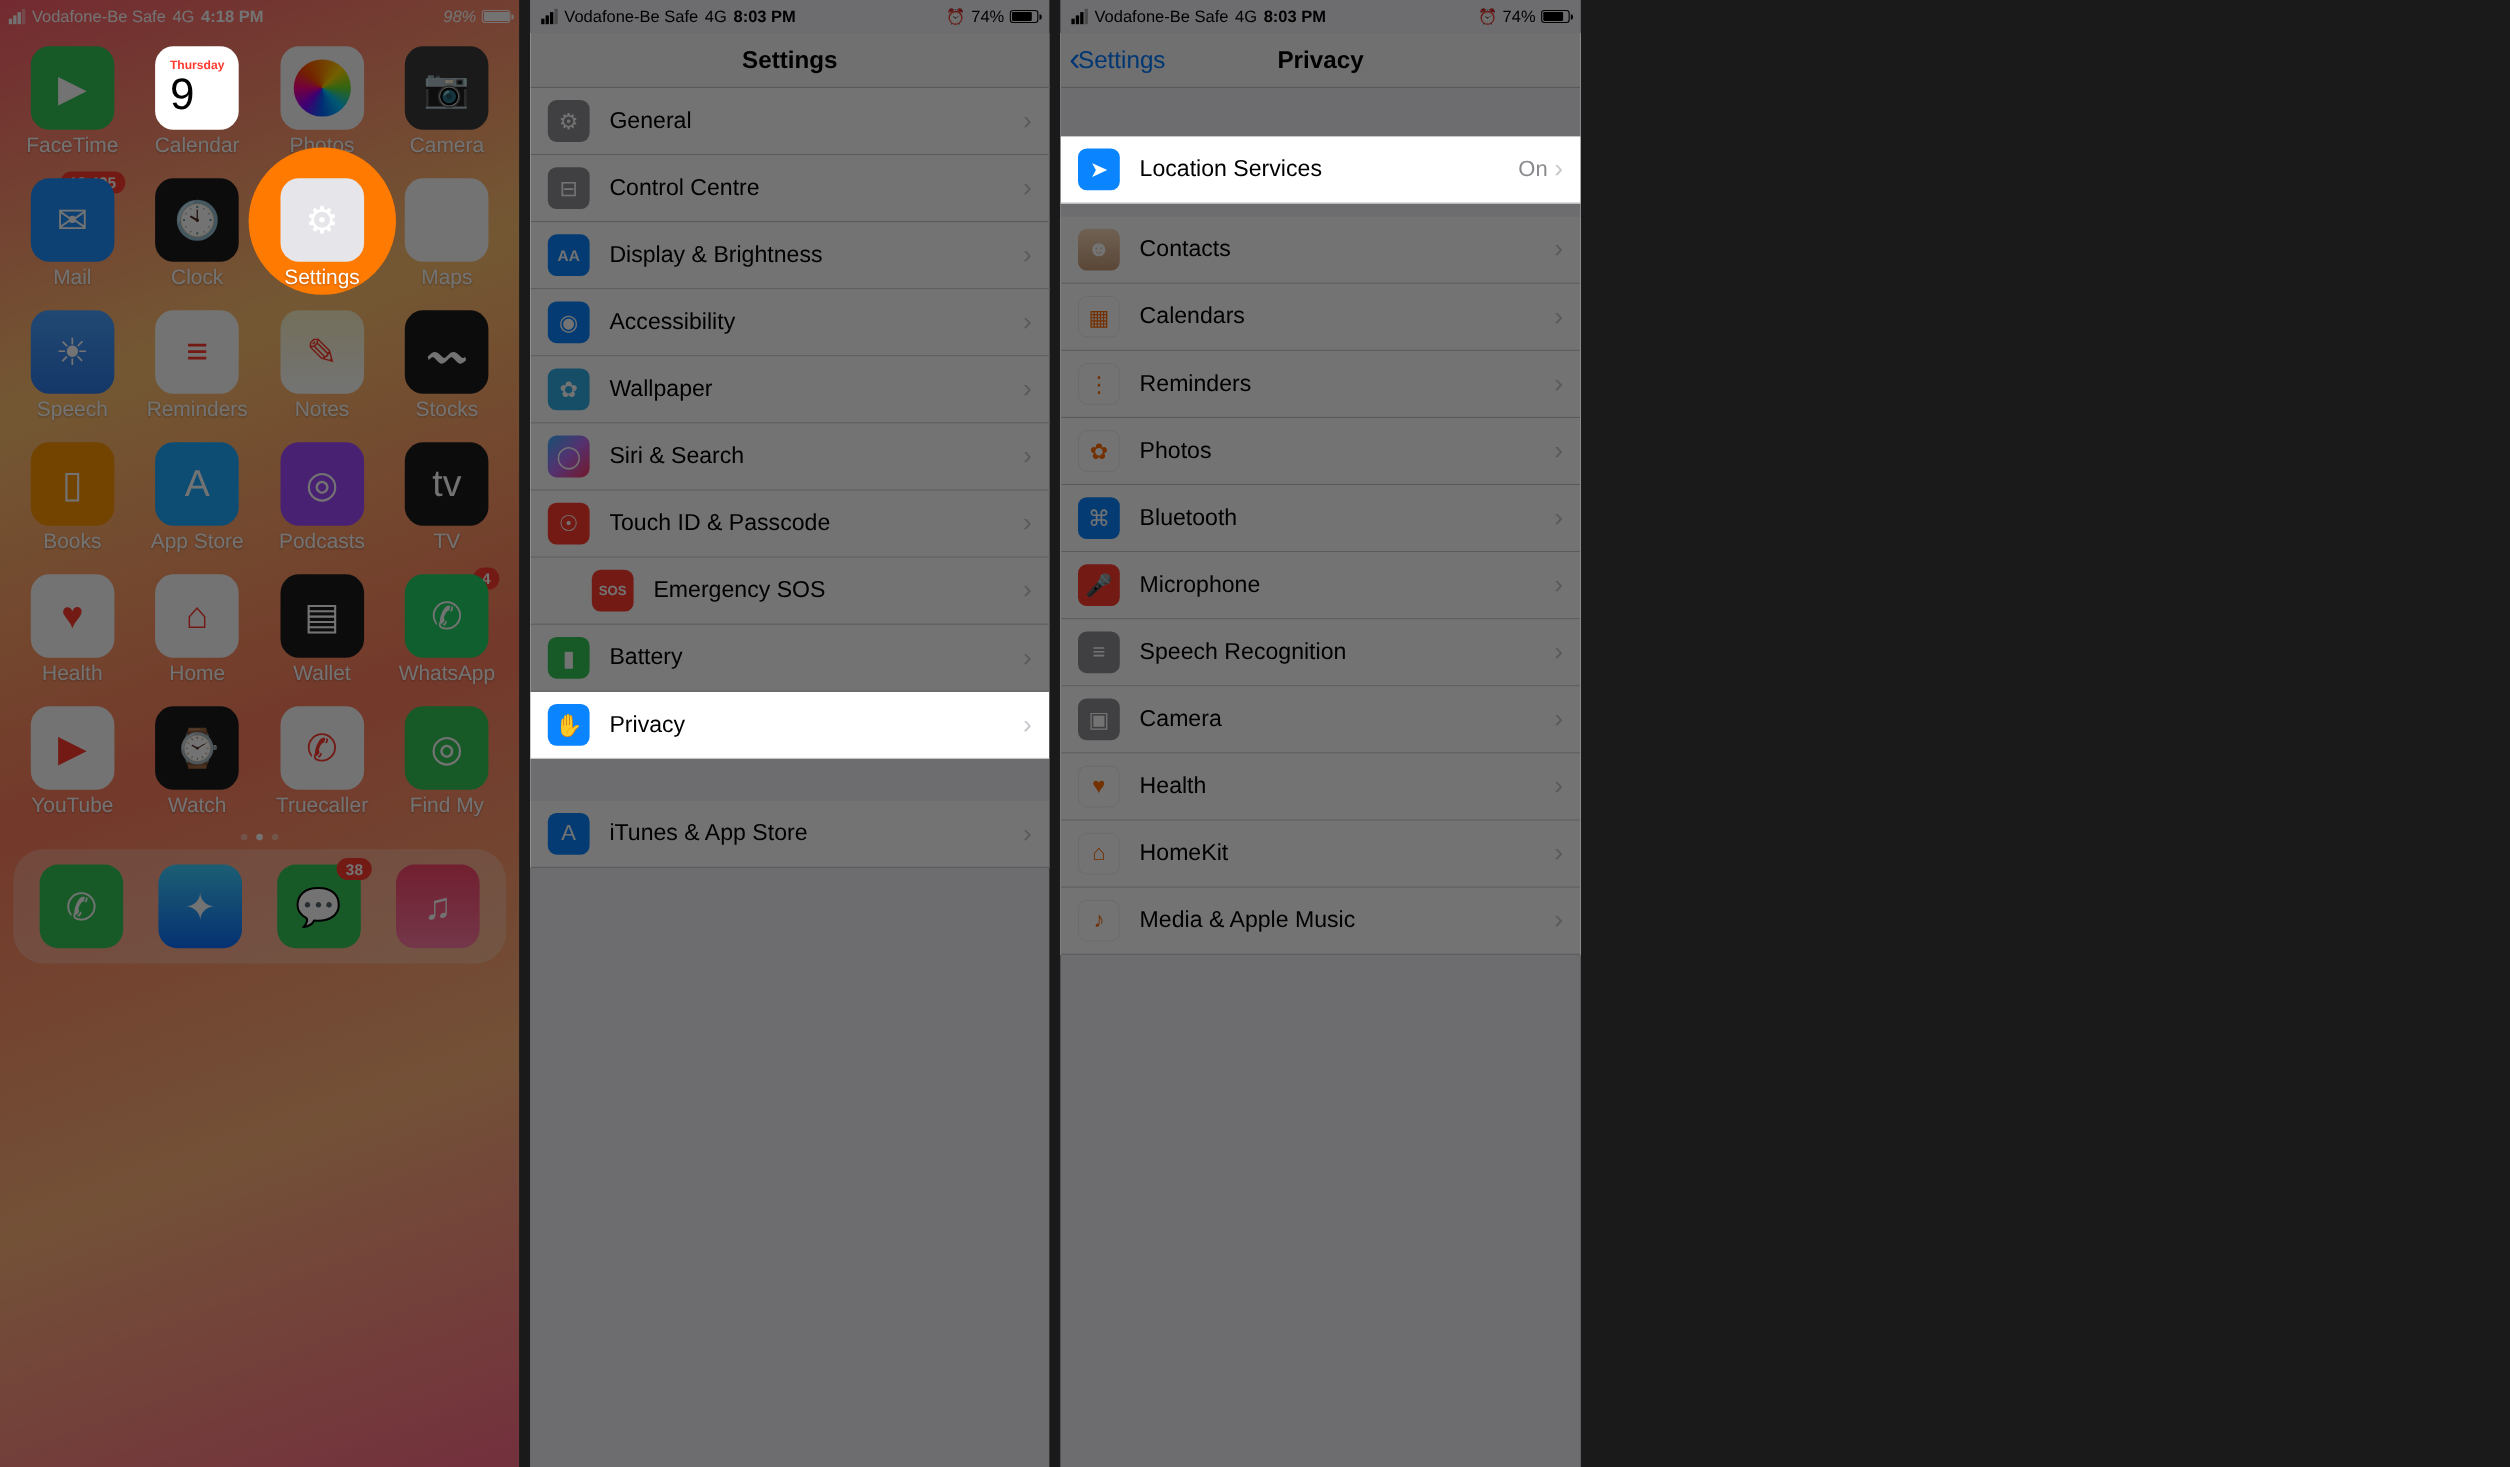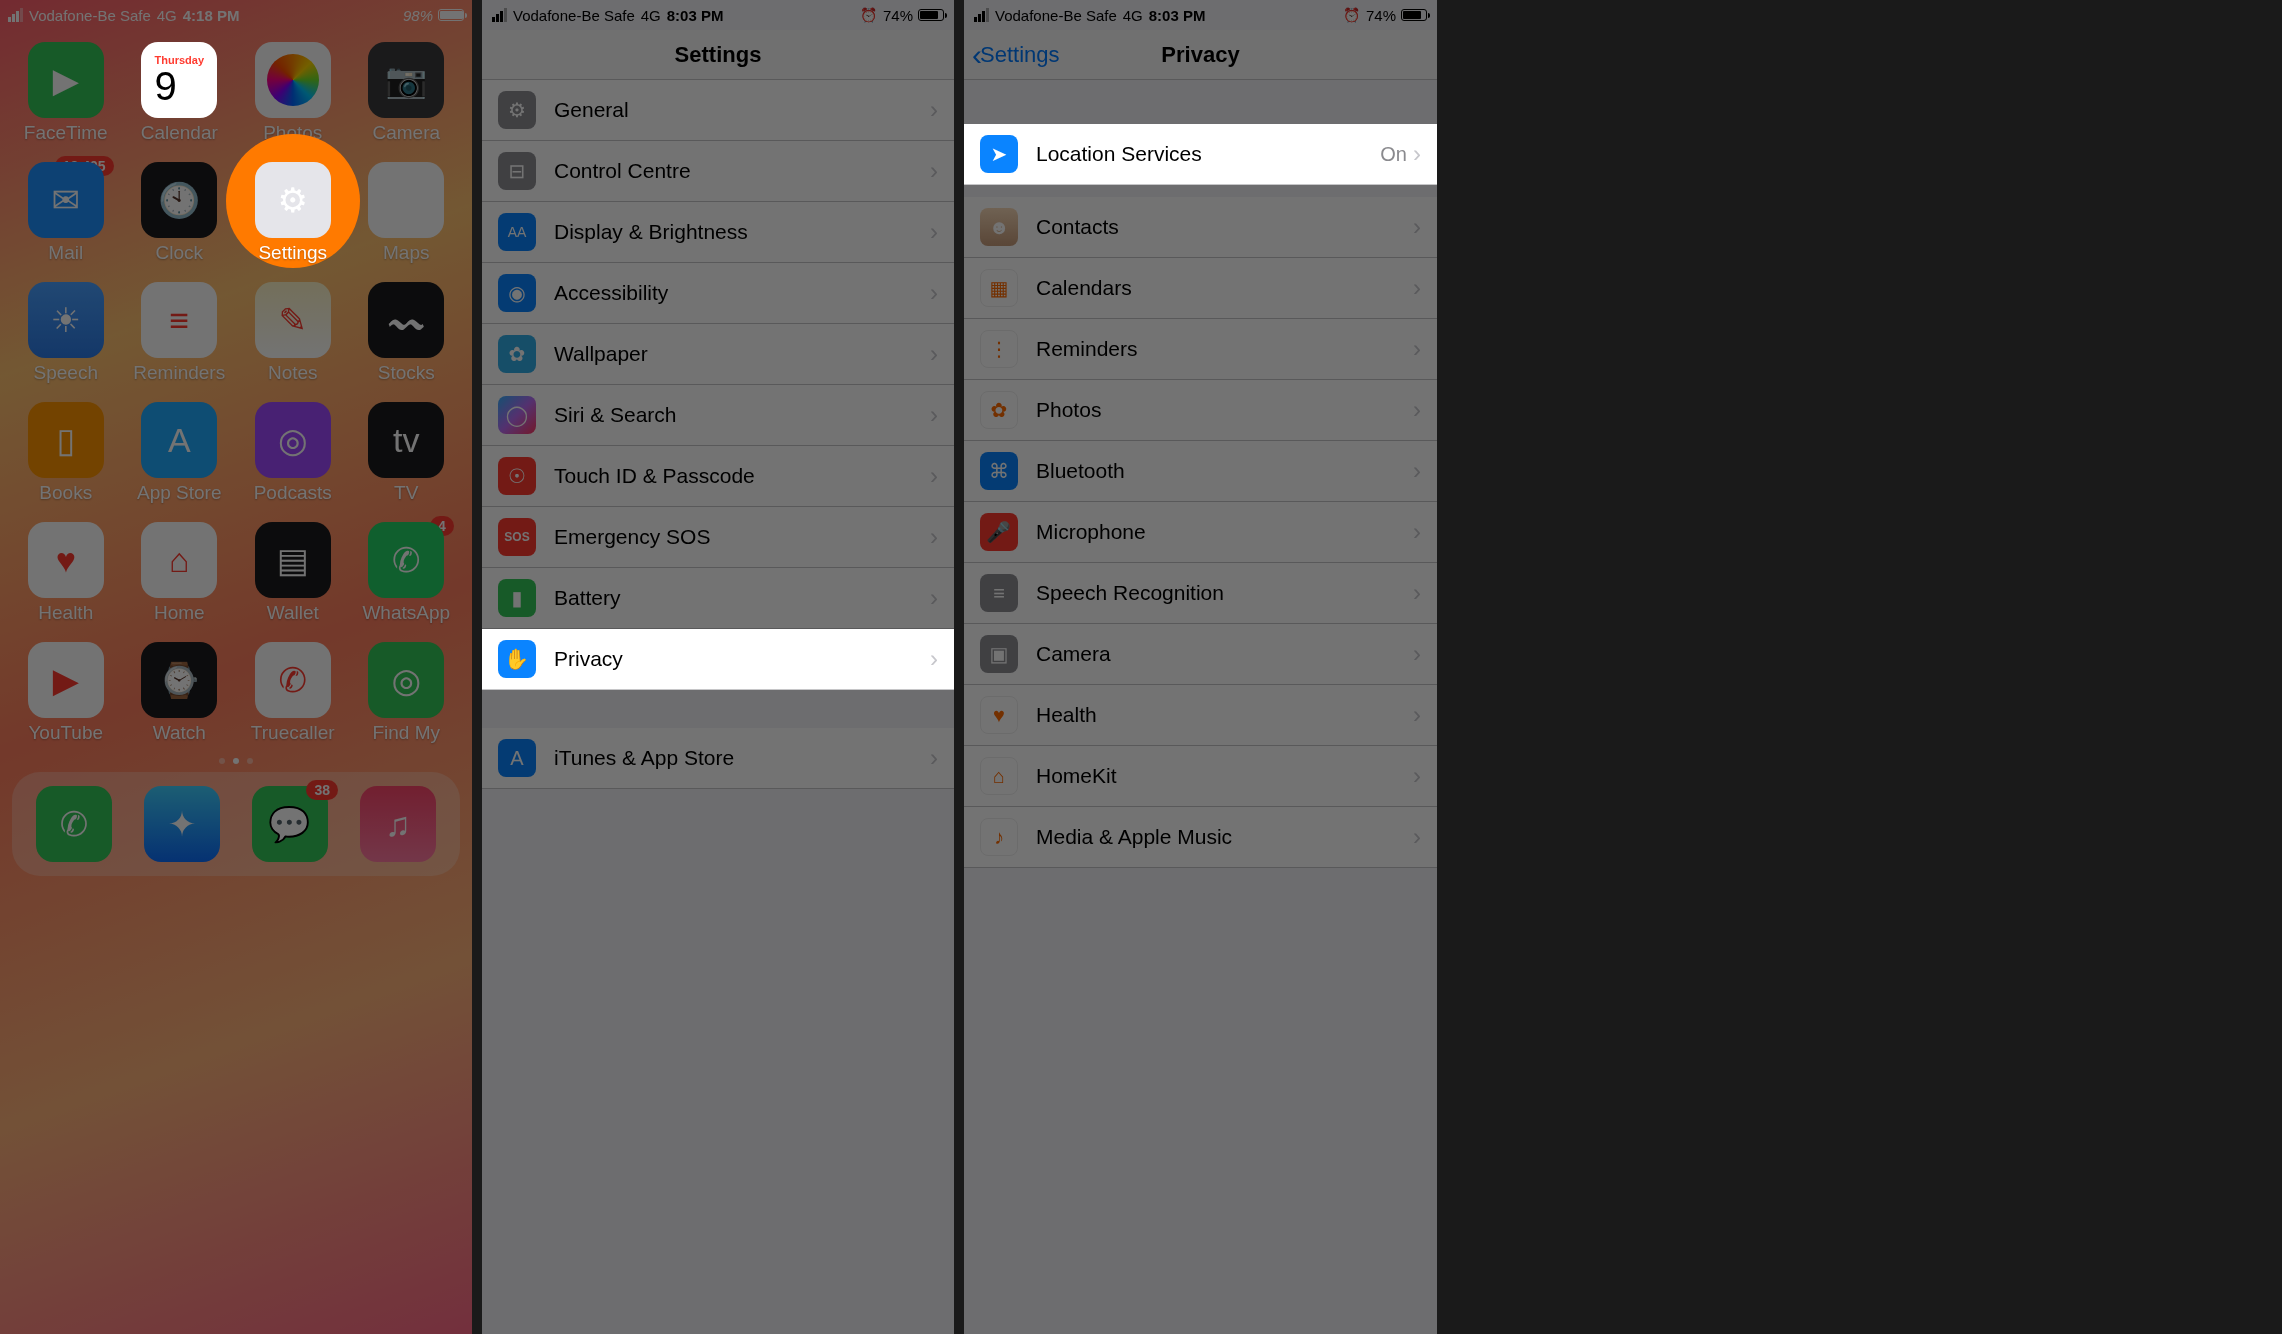--- a/index.html
+++ b/index.html
@@ -94,21 +94,21 @@
   .group-gap{height:38px;background:#f2f2f7;}
 
   
   .bg-gear{background:#8e8e93;}
   .bg-cc{background:#8e8e93;}
   .bg-disp{background:#0a84ff;}
   .bg-acc{background:#0a84ff;}
   .bg-wall{background:#32ade6;}
   .bg-siri{background:linear-gradient(135deg,#34b0fd,#b96ef7,#ff375f);}
   .bg-touch{background:#ff3b30;}
-  .bg-sos{background:#ff3b30;}
+  .bg-sos{background:#ff3b30;margin-left:40px;}
   .bg-batt{background:#34c759;}
   .bg-priv{background:#0a84ff;}
   .bg-itunes{background:#0a84ff;}
   .bg-loc{background:#0a84ff;}
   .bg-cont{background:linear-gradient(#f7d9b8,#c79c7b);}
   .bg-cal{background:#fff;border:1px solid #eee;}
   .bg-rem{background:#fff;border:1px solid #eee;}
   .bg-photos{background:#fff;border:1px solid #eee;}
   .bg-bt{background:#0a84ff;}
   .bg-mic{background:#ff3b30;}
@@ -344,21 +344,21 @@
 
       <div class="disc">›</div>
         </div>
         <div class="cell">
       <div class="ci bg-cc" style="">⊟</div>
       <div class="ct">Control Centre</div>
 
       <div class="disc">›</div>
         </div>
         <div class="cell">
-      <div class="ci bg-disp" style="font-size:14px;font-weight:400;">AA</div>
+      <div class="ci bg-disp" style="font-size:14px;font-weight:700;">AA</div>
       <div class="ct">Display &amp; Brightness</div>
 
       <div class="disc">›</div>
         </div>
         <div class="cell">
       <div class="ci bg-acc" style="">◉</div>
       <div class="ct">Accessibility</div>
 
       <div class="disc">›</div>
         </div>

